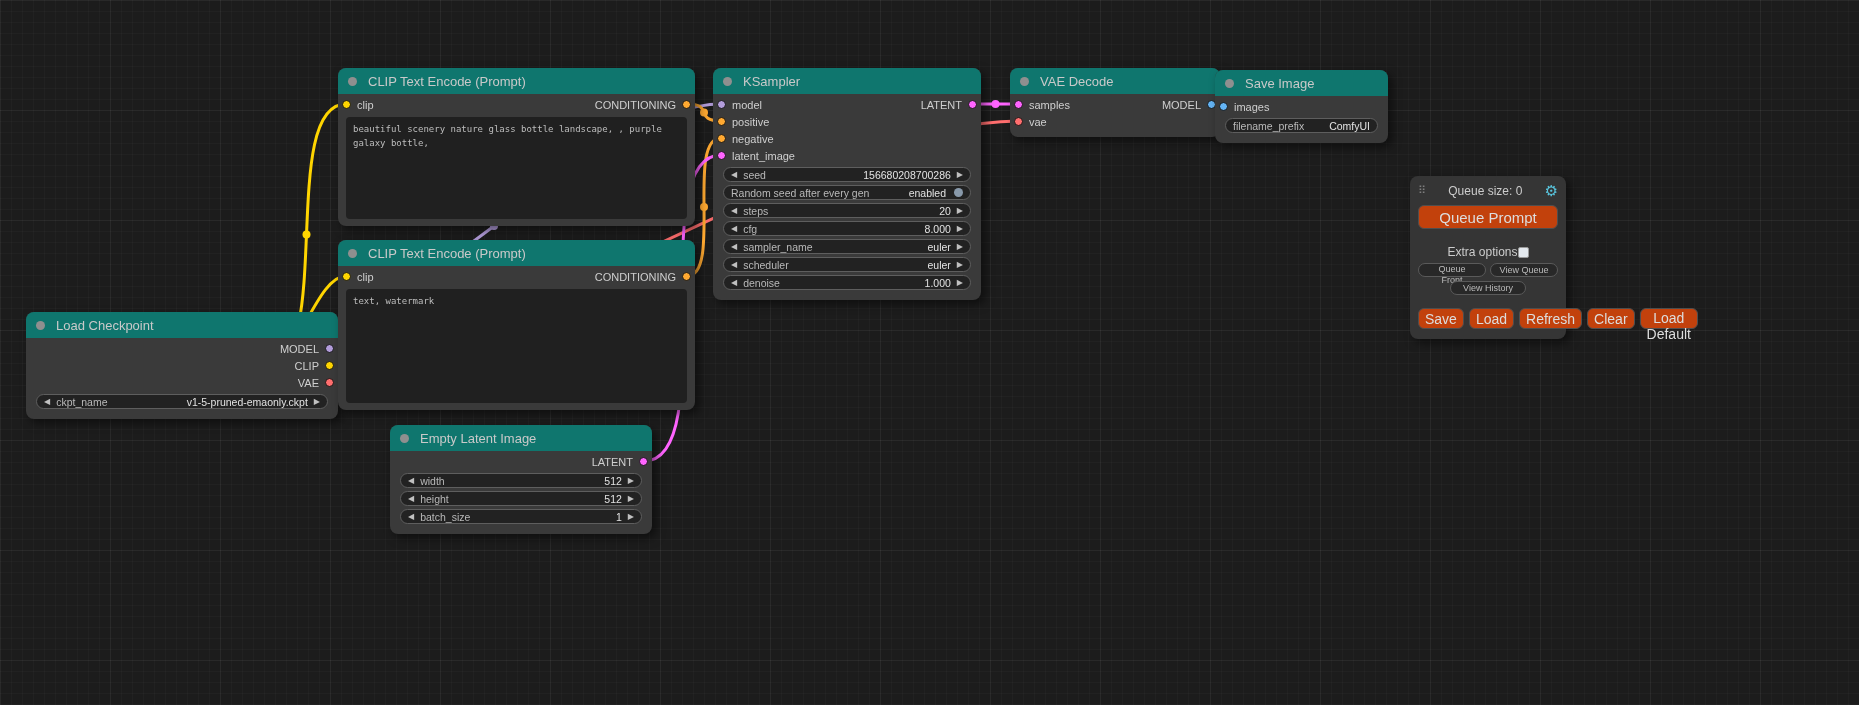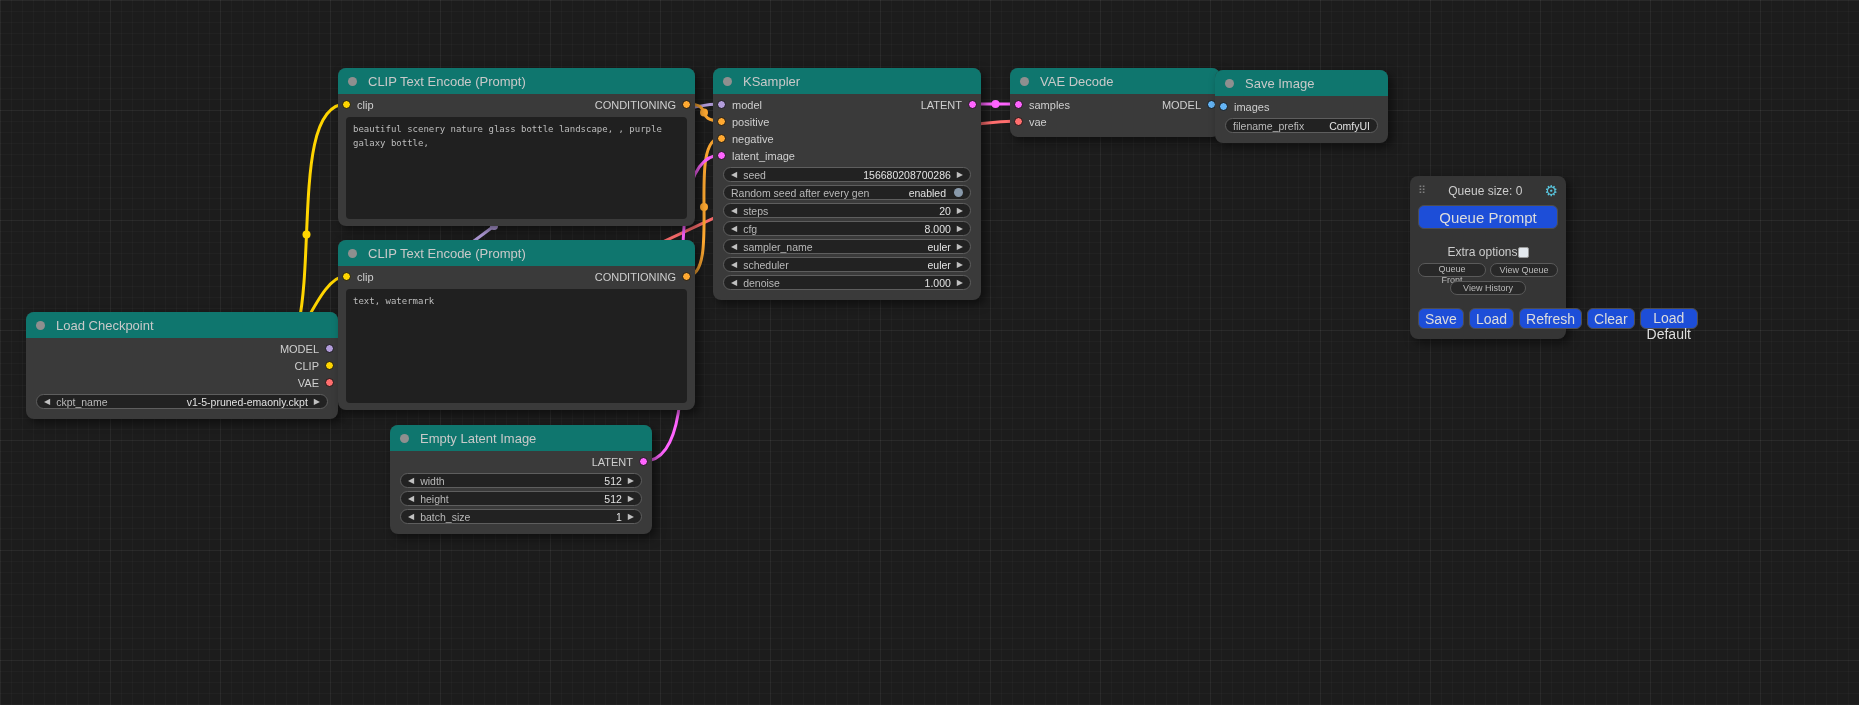--- a/index.html
+++ b/index.html
@@ -48,21 +48,21 @@
   .queue-panel{
     position:absolute;left:1410px;top:176px;width:156px;z-index:3;box-sizing:border-box;
     background:#353535;border-radius:8px;box-shadow:4px 4px 10px rgba(0,0,0,.5);
     padding:7px 8px 10px;display:flex;flex-direction:column;
   }
   .qp-header{display:flex;align-items:center;justify-content:space-between;margin-bottom:7px;color:#cccccc;}
   .drag-handle{color:#7e7e7e;font-size:11px;cursor:grab;}
   .qp-title{font-size:12px;color:#cccccc;}
   .gear{font-size:15px;line-height:1;cursor:pointer;}
   .qp-btn{
-    background:#1d4ed8;border:1px solid #4e4e4e;border-radius:6px;color:#dddddd;
+    background:#c2410c;border:1px solid #4e4e4e;border-radius:6px;color:#dddddd;
     height:21px;font-size:14px;font-family:inherit;cursor:pointer;width:100%;
   }
   .qp-btn.big{height:24px;font-size:15px;}
   .extra-row{display:flex;align-items:center;justify-content:center;margin-top:16px;font-size:12px;color:#cccccc;}
   .checkbox{width:11px;height:11px;background:#e4e9ee;border:1px solid #9a9a9a;border-radius:2px;box-sizing:border-box;}
   .small-row{display:flex;justify-content:center;gap:4px;margin-top:4px;}
   .qp-pill{
     background:#282828;border:1px solid #5a5a5a;border-radius:8px;color:#bbbbbb;
     font-size:9px;height:14px;line-height:11px;padding:0 8px;font-family:inherit;cursor:pointer;flex:1;
   }

